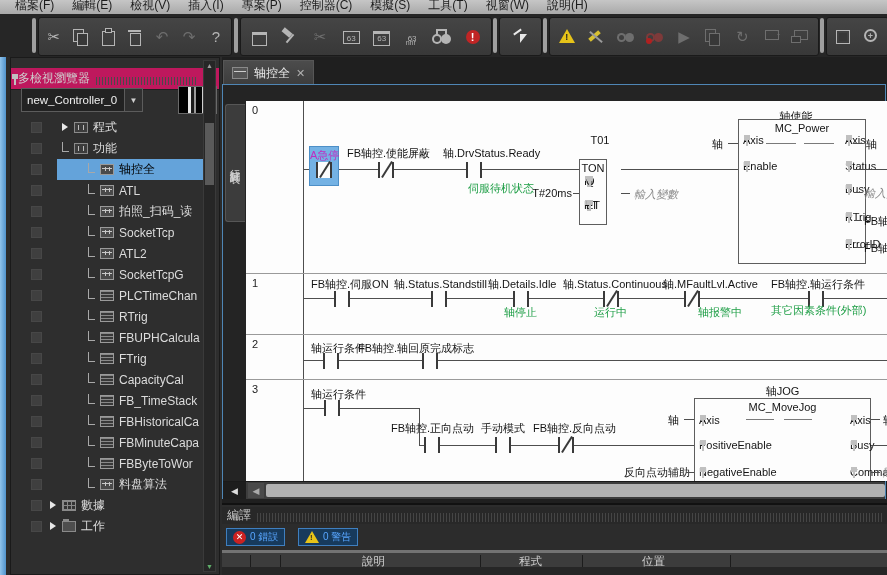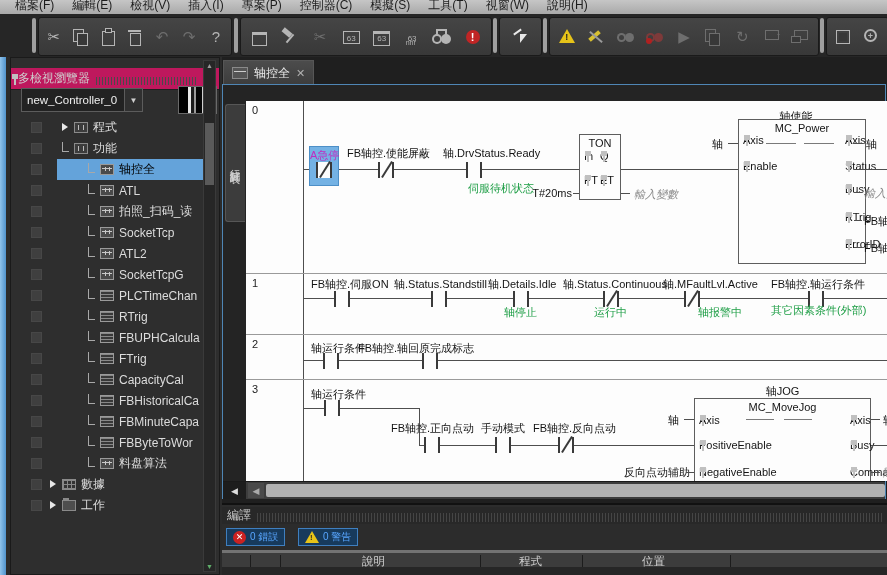--- a/index.html
+++ b/index.html
@@ -312,20 +312,26 @@
           <span class="tlabel">FTrig</span>
         </div>
 
         <div class="trow d2 st-child">
           <span class="cb"></span>
           <span class="twist"></span>
           <span class="tree-icon ic-st"></span>
           <span class="tlabel">CapacityCal</span>
         </div>
 
+        <div class="trow d2 st-child">
+          <span class="cb"></span>
+          <span class="twist"></span>
+          <span class="tree-icon ic-st"></span>
+          <span class="tlabel">FB_TimeStack</span>
+        </div>
 
         <div class="trow d2 st-child">
           <span class="cb"></span>
           <span class="twist"></span>
           <span class="tree-icon ic-st"></span>
           <span class="tlabel">FBHistoricalCa</span>
         </div>
 
         <div class="trow d2 st-child">
           <span class="cb"></span>
@@ -398,21 +404,21 @@
         </div>
       <div class="lbl" style="left:101px;top:45px">FB轴控.使能屏蔽</div>
       <div class="contact" style="left:132px;top:61px">
           <i class="sl"></i>
         </div>
       <div class="lbl" style="left:197px;top:45px">轴.DrvStatus.Ready</div>
       <div class="contact" style="left:220px;top:61px"></div>
       <div class="cmt" style="left:222px;top:80px">伺服待机状态</div>
 
       <div class="fbinst" style="left:333px;top:33px;width:42px">T01</div>
-      <div class="fbbox" style="left:333px;top:33px;width:42px;height:66px">
+      <div class="fbbox" style="left:333px;top:58px;width:28px;height:66px">
         <div class="fbtype">TON</div>
         <div class="pin" style="left:4px;top:15px">In</div>
         <div class="pin pinr" style="right:4px;top:15px">Q</div>
         <div class="pin" style="left:4px;top:39px">PT</div>
         <div class="pin pinr" style="right:4px;top:39px">ET</div>
       </div>
       <div class="lbl" style="left:260px;top:86px;width:66px;text-align:right">T#20ms</div>
       <div class="wire" style="left:327px;top:92px;width:6px"></div>
       <div class="wire" style="left:375px;top:92px;width:9px"></div>
       <div class="outvar" style="left:388px;top:86px">輸入變數</div>

